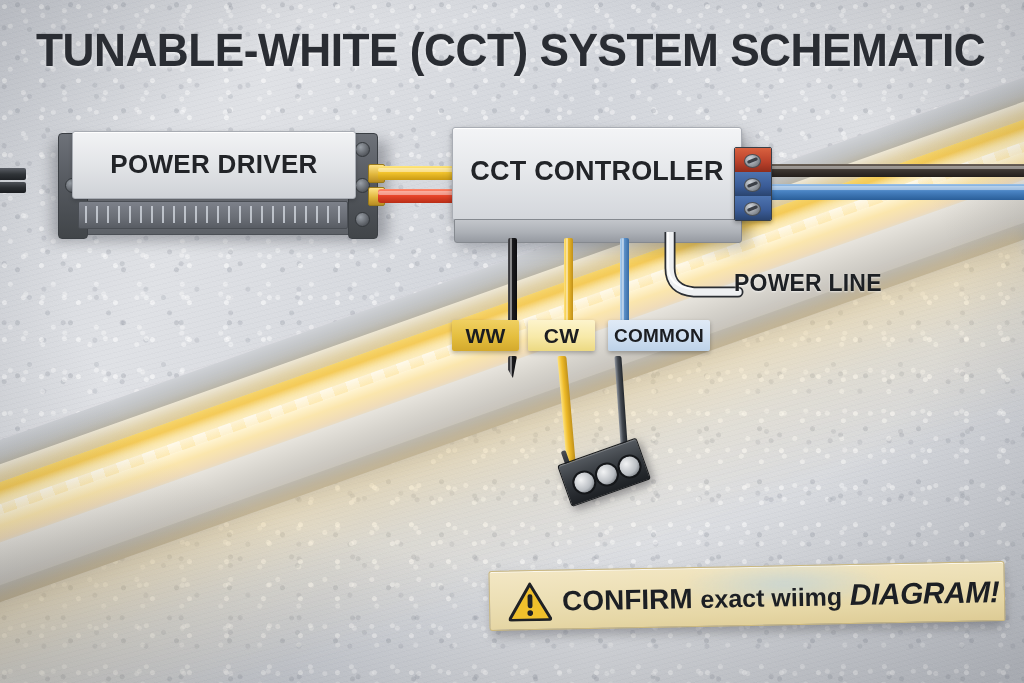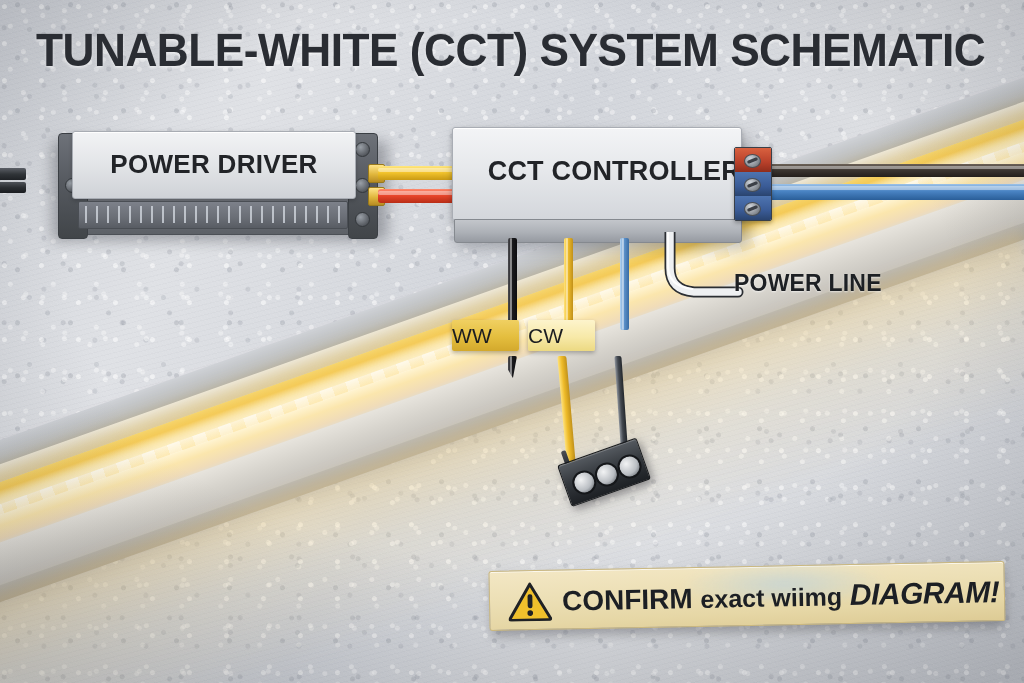--- a/index.html
+++ b/index.html
@@ -129,21 +129,21 @@
     position:absolute;left:5px;top:10px;width:292px;height:110px;
     background:rgba(40,44,52,.32);filter:blur(8px);border-radius:4px;
   }
   .ctl-body{
     position:absolute;left:0;top:0;width:288px;height:92px;
     background:linear-gradient(180deg,#f3f4f6 0%,#e6e8eb 46%,#d3d6db 100%);
     border:1px solid #a9adb4;border-radius:3px;
     box-shadow:inset 0 1px 0 rgba(255,255,255,.95), 0 2px 5px rgba(0,0,0,.2);
   }
   .ctl-label{
-    position:absolute;left:0;right:0;top:28px;text-align:right;
+    position:absolute;left:0;right:0;top:28px;text-align:center;
     font-size:27px;font-weight:bold;color:#222428;letter-spacing:.2px;
   }
   .ctl-base{
     position:absolute;left:2px;top:92px;width:286px;height:22px;
     background:linear-gradient(180deg,#c3c6cb 0%,#adb1b7 55%,#969aa1 100%);
     border:1px solid #85898f;border-radius:0 0 3px 3px;
   }
   
   .term-block{
     position:absolute;left:282px;top:20px;width:36px;height:72px;
@@ -211,22 +211,22 @@
     position:absolute;left:734px;top:270px;
     font-size:23px;font-weight:bold;color:#1d2024;letter-spacing:.2px;
     font-family:"Liberation Sans Narrow","Liberation Sans",sans-serif;
     text-shadow:0 1px 2px rgba(255,255,255,.6);
     white-space:nowrap;
   }
 
   
   .tag{
     position:absolute;height:31px;line-height:31px;
-    font-size:21px;font-weight:normal;color:#1b1d21;
-    text-align:left;border-radius:2px;
+    font-size:21px;font-weight:bold;color:#1b1d21;
+    text-align:center;border-radius:2px;
     box-shadow:0 2px 4px rgba(0,0,0,.28);
     letter-spacing:.2px;
   }
   #tag-ww{left:452px;top:320px;width:67px;background:linear-gradient(180deg,#f0d062,#e4be3e 55%,#d3a92c);}
   #tag-cw{left:528px;top:320px;width:67px;background:linear-gradient(180deg,#fdf4cc,#f7e9a8 55%,#ecd982);}
   #tag-common{left:608px;top:320px;width:102px;font-size:19px;
     background:linear-gradient(180deg,#e0eaf6,#cfdff1 55%,#bdd2e8);}
 
   
   #ledwrap{position:absolute;left:-60px;top:250px;width:1180px;height:460px;}
@@ -421,20 +421,21 @@
 
   <svg id="commonline-wire" viewBox="0 0 92 68">
     <path d="M10,0 L10,36 Q10,58 34,60 L78,60" fill="none" stroke="#2b2e33" stroke-width="11" stroke-linecap="round"></path>
     <path d="M10,0 L10,36 Q10,58 34,60 L78,60" fill="none" stroke="#eef0f2" stroke-width="7.5" stroke-linecap="round"></path>
     <path d="M8,0 L8,34 Q8,54 32,57" fill="none" stroke="#ffffff" stroke-width="2.2" stroke-linecap="round" opacity=".85"></path>
   </svg>
   <div class="cl-label">POWER LINE</div>
 
   <div class="tag" id="tag-ww">WW</div>
   <div class="tag" id="tag-cw">CW</div>
+  <div class="tag" id="tag-common">COMMON</div>
 
   <div class="drop" id="drop-ww-b"></div>
   <div id="drop-cw-b">
       <div class="seg"></div>
     </div>
   <div id="drop-cm-b">
       <div class="seg"></div>
     </div>
 
   <div id="clip">

